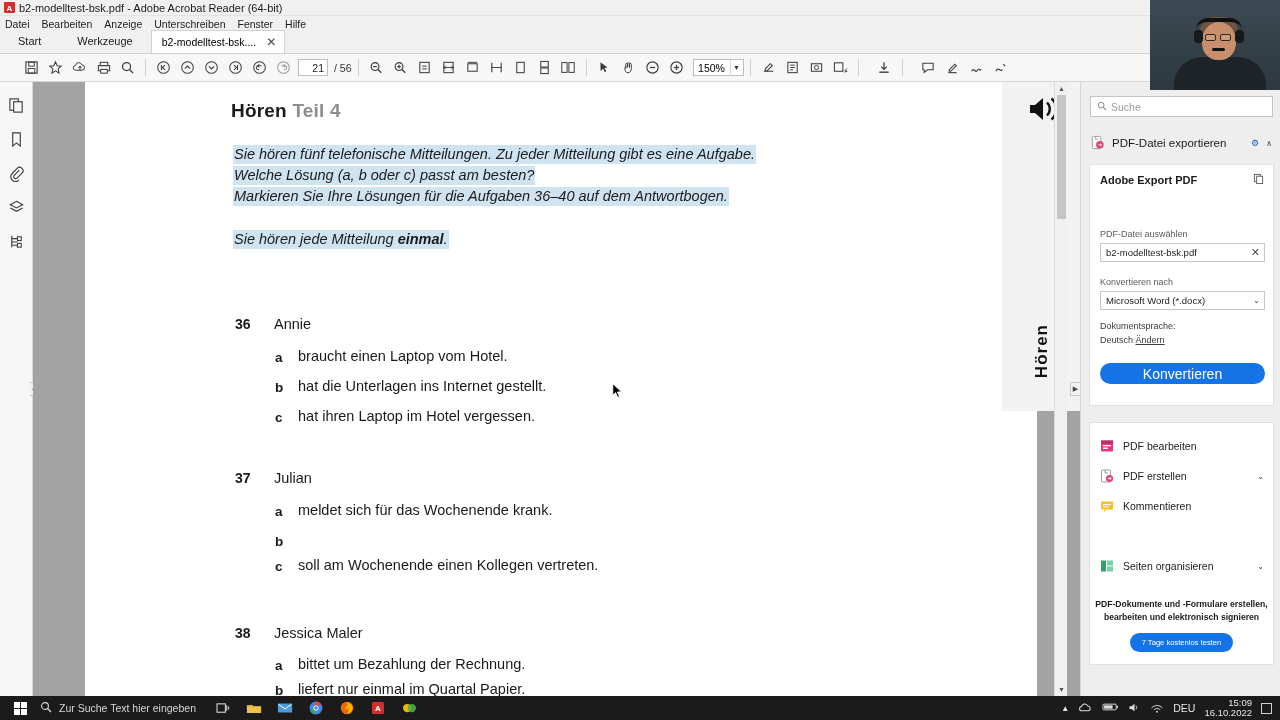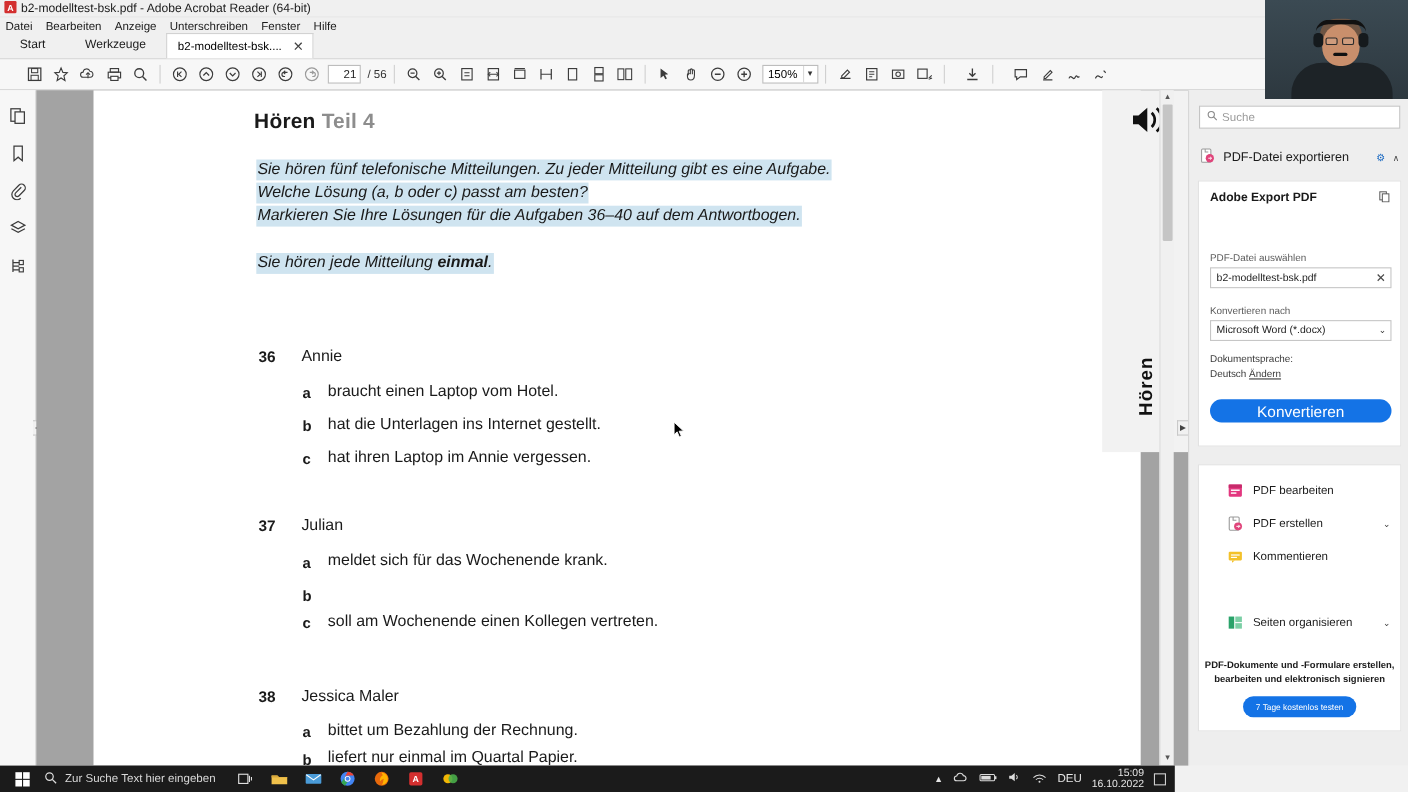--- a/index.html
+++ b/index.html
@@ -184,21 +184,21 @@
   .dlang a { color: #3a3a3a; text-decoration: underline; }
   .btnprimary {
     position: absolute; left: 10px; width: 165px; height: 21px; background: #1473e6;
     color: #fff; font-size: 14px; border-radius: 11px;
     display: flex; align-items: center; justify-content: center;
   }
 
   #toolsCard { top: 340px; height: 243px; }
   .toolrow {
     position: absolute; left: 0; width: 183px; height: 30px;
-    display: flex; align-items: center; gap: 9px; padding-left: 26px;
+    display: flex; align-items: center; gap: 9px; padding-left: 10px;
     font-size: 10.5px; color: #1b1b1b;
   }
   .toolrow .chev { margin-left: auto; margin-right: 9px; font-size: 8px; color: #3a3a3a; }
   .ticon { width: 14px; height: 14px; display: flex; align-items: center; justify-content: center; }
 
   .promo {
     position: absolute; left: 8px; top: 516px; width: 185px; height: 84px;
     text-align: center;
   }
   .promo .ptxt { font-size: 8.6px; font-weight: bold; color: #1b1b1b; line-height: 1.5; }
@@ -226,21 +226,21 @@
       border:1.3px solid #2b2b2b; border-radius:2px; background: rgba(255,255,255,.12); }
   .wc-glassR { position:absolute; left:70px; top:34px; width:11px; height:7px;
       border:1.3px solid #2b2b2b; border-radius:2px; background: rgba(255,255,255,.12); }
   .wc-mic { position:absolute; left:62px; top:48px; width:13px; height:3px; background:#111; border-radius:2px; }
 
   
   .cursor { position: absolute; left: 612px; top: 383px; width: 11px; height: 15px; }
 
   
   .taskbar {
-    position: absolute; left: 0; top: 696px; width: 1068px; height: 24px;
+    position: absolute; left: 0; top: 696px; width: 1280px; height: 24px;
     background: #1b1b1b; display: flex; align-items: center; color: #e9e9e9;
     font-size: 10.5px;
   }
   .tb-start { width: 40px; display: flex; align-items: center; justify-content: center; }
   .winlogo { width: 13px; height: 13px; display: grid;
      grid-template-columns: 6px 6px; grid-template-rows: 6px 6px; gap: 1px; }
   .winlogo i { background: #ffffff; display: block; }
   .tb-search { display: flex; align-items: center; gap: 7px; color: #d8d8d8; }
   .tb-icons { display: flex; align-items: center; gap: 4px; margin-left: 14px; }
   .tbi { width: 27px; height: 22px; display: flex; align-items: center; justify-content: center; }
@@ -542,21 +542,21 @@
 
         <div class="hl" style="left:148px; top:148px;"><span>Sie hören jede Mitteilung </span><b>einmal</b><span>.</span></div>
 
         <div class="qnum" style="left:150px; top:234px;">36</div>
         <div class="qname" style="left:189px; top:234px;">Annie</div>
         <div class="olet" style="left:190px; top:268px;">a</div>
         <div class="otxt" style="left:213px; top:266px;">braucht einen Laptop vom Hotel.</div>
         <div class="olet" style="left:190px; top:298px;">b</div>
         <div class="otxt" style="left:213px; top:296px;">hat die Unterlagen ins Internet gestellt.</div>
         <div class="olet" style="left:190px; top:328px;">c</div>
-        <div class="otxt" style="left:213px; top:326px;">hat ihren Laptop im Annie vergessen.</div>
+        <div class="otxt" style="left:213px; top:326px;">hat ihren Laptop im Hotel vergessen.</div>
 
         <div class="qnum" style="left:150px; top:388px;">37</div>
         <div class="qname" style="left:189px; top:388px;">Julian</div>
         <div class="olet" style="left:190px; top:422px;">a</div>
         <div class="otxt" style="left:213px; top:420px;">meldet sich für das Wochenende krank.</div>
         <div class="olet" style="left:190px; top:452px;">b</div>
         <div class="olet" style="left:190px; top:477px;">c</div>
         <div class="otxt" style="left:213px; top:475px;">soll am Wochenende einen Kollegen vertreten.</div>
 
         <div class="qnum" style="left:150px; top:543px;">38</div>

